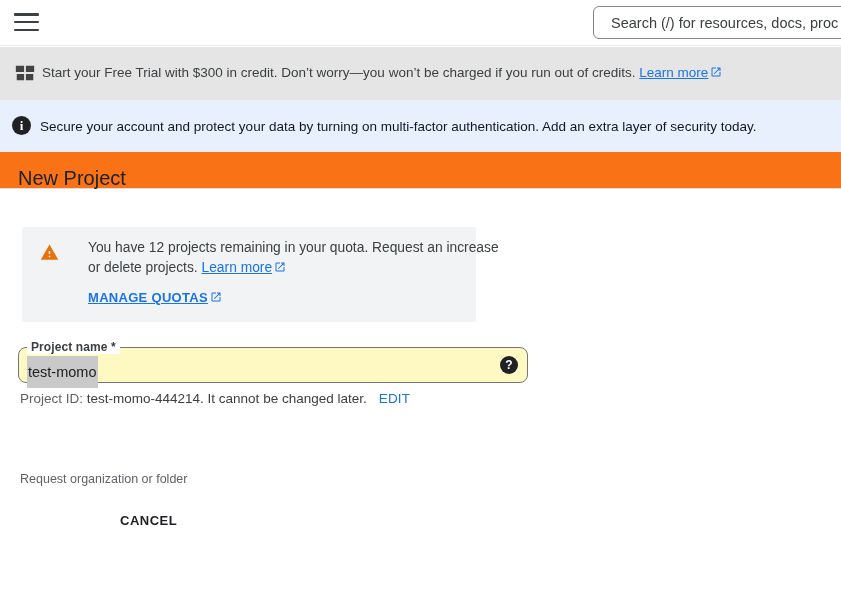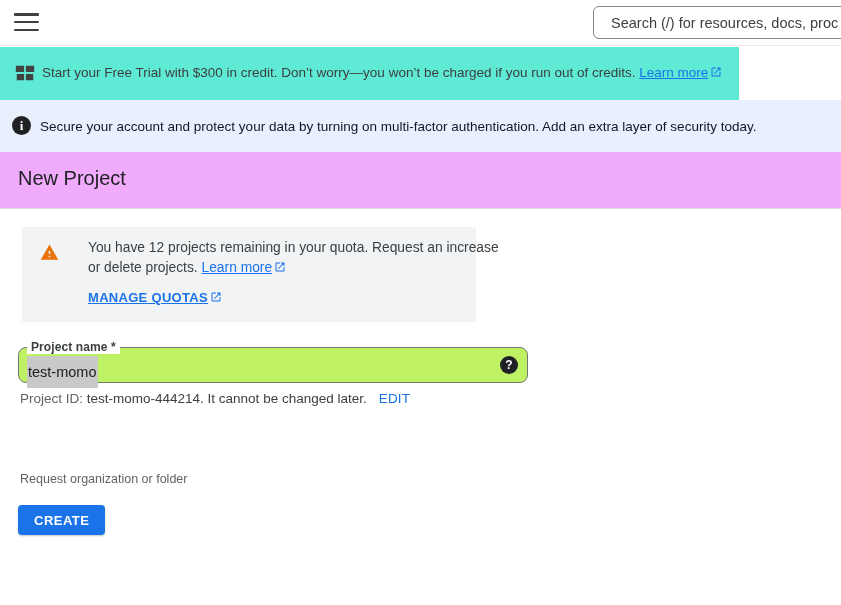--- a/index.html
+++ b/index.html
@@ -14,43 +14,43 @@
   .logo { position: absolute; left: 58px; top: 9px; font-size: 21.5px; letter-spacing: 0.2px; display: flex; align-items: center; }
   .logo .g-blue { color: #4285F4; }
   .logo .g-red { color: #EA4335; }
   .logo .g-yellow { color: #FBBC04; }
   .logo .g-green { color: #34A853; }
   .logo .cloud { color: #5f6368; margin-left: 7px; }
   .searchbox { position: absolute; left: 593px; top: 6px; width: 300px; height: 33px; border: 1px solid #80868b; border-radius: 6px; background: #fff; display: flex; align-items: center; padding-left: 17px; overflow: hidden; }
   .searchbox .ph { font-size: 14.5px; color: #3c4043; white-space: nowrap; }
 
   
-  .trial-banner { position: absolute; left: 0; top: 47px; width: 739px; height: 53px; background: #5eead4; }
+  .trial-banner { position: absolute; left: 0; top: 47px; width: 841px; height: 53px; background: #e5e5e5; }
   .gift-icon { position: absolute; left: 14px; top: 15px; width: 22px; height: 22px; }
   .trial-text { position: absolute; left: 42px; top: 18px; font-size: 13.5px; color: #3c4043; white-space: nowrap; }
   .ext-link { color: #1a73e8; text-decoration: underline; cursor: pointer; }
   .ext-ic { display: inline-block; width: 12px; height: 12px; vertical-align: -1px; margin-left: 2px; }
 
   
   .mfa-banner { position: absolute; left: 0; top: 100px; width: 841px; height: 52px; background: #e8f0fe; }
   .info-icon { position: absolute; left: 12px; top: 16px; width: 19px; height: 19px; border-radius: 50%; background: #202124; color: #fff; font-size: 13px; font-weight: bold; display: flex; align-items: center; justify-content: center; font-family: "Liberation Serif", serif; }
   .mfa-text { position: absolute; left: 40px; top: 19px; font-size: 13.5px; color: #0f172a; white-space: nowrap; }
 
   
-  .page-header { position: absolute; left: 0; top: 152px; width: 841px; height: 57px; background: #f0abfc; border-bottom: 1px solid #dadce0; }
+  .page-header { position: absolute; left: 0; top: 152px; width: 841px; height: 37px; background: #f97316; border-bottom: 1px solid #dadce0; }
   .page-title { position: absolute; left: 18px; top: 15px; font-size: 20px; color: #202124; font-weight: 400; }
 
   
   .quota-box { position: absolute; left: 22px; top: 227px; width: 454px; height: 95px; background: #f1f3f4; border-radius: 2px; }
   .warn-icon { position: absolute; left: 18px; top: 16px; width: 19px; height: 19px; }
   .quota-text { position: absolute; left: 66px; top: 11px; width: 424px; font-size: 13.8px; line-height: 20px; color: #3c4043; }
   .manage-link { position: absolute; left: 66px; top: 63px; font-size: 13px; font-weight: bold; letter-spacing: 0.3px; color: #1a73e8; text-decoration: underline; cursor: pointer; }
 
   
-  .field { position: absolute; left: 18px; width: 510px; height: 36px; border: 1px solid #747775; border-radius: 8px; background: #bef264; }
+  .field { position: absolute; left: 18px; width: 510px; height: 36px; border: 1px solid #747775; border-radius: 8px; background: #fef9c3; }
   .field-label { position: absolute; left: 8px; top: -8px; background: #fff; padding: 0 4px; font-size: 12px; font-weight: bold; color: #3c4043; letter-spacing: 0.1px; }
   .name-field { top: 347px; }
   .name-value { position: absolute; left: 8px; top: 8px; font-size: 14.5px; color: #202124; background: #c9c9c9; padding: 8px 1px; }
   .help-icon { position: absolute; right: 9px; top: 8px; width: 18px; height: 18px; border-radius: 50%; background: #202124; color: #fff; font-size: 12px; font-weight: bold; display: flex; align-items: center; justify-content: center; cursor: pointer; }
   .pid-line { position: absolute; left: 20px; top: 391px; font-size: 13.5px; color: #5f6368; }
   .pid-main { color: #3c4043; }
   .edit-link { color: #1a73e8; font-weight: 500; margin-left: 12px; letter-spacing: 0.2px; cursor: pointer; }
 
   .loc-field { top: 432px; }
   .org-icon { position: absolute; left: 9px; top: 8px; width: 18px; height: 18px; }
@@ -111,15 +111,15 @@
   <div class="field name-field">
     <span class="field-label">Project name *</span>
     <span class="name-value">test-momo</span>
     <div class="help-icon">?</div>
   </div>
 
   <div class="pid-line"><span>Project ID: </span><span class="pid-main">test-momo-444214. It cannot be changed later.</span><span class="edit-link">EDIT</span></div>
 
   <div class="loc-helper">Request organization or folder</div>
 
-  <button class="create-btn">CREATE</button>
+  <button class="cancel-btn">CANCEL</button>
 
 </div>
 
 </body></html>

